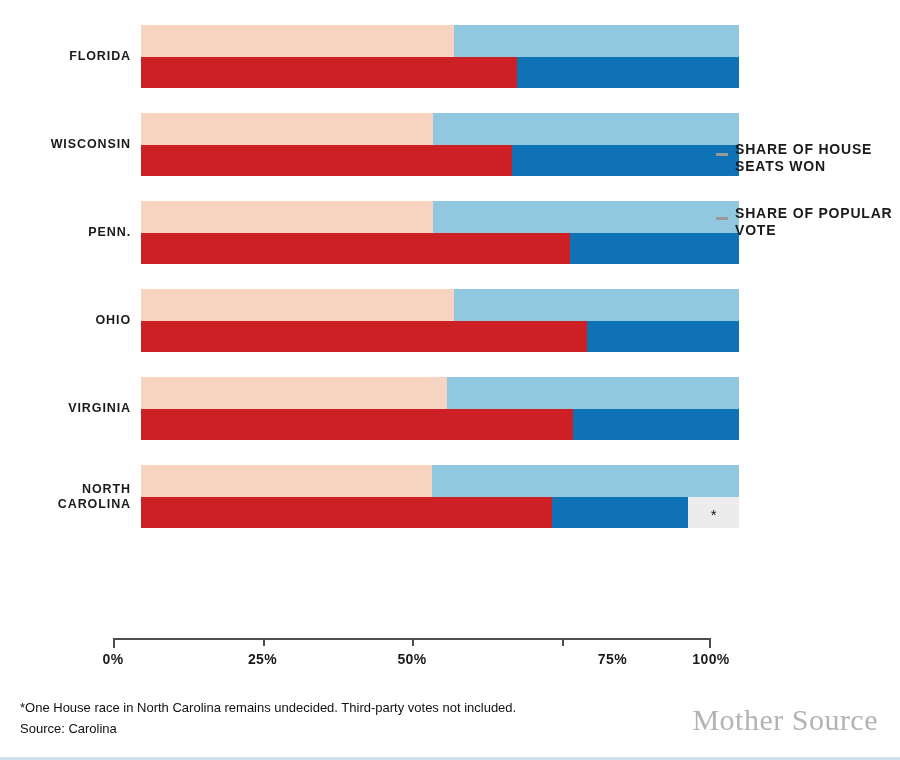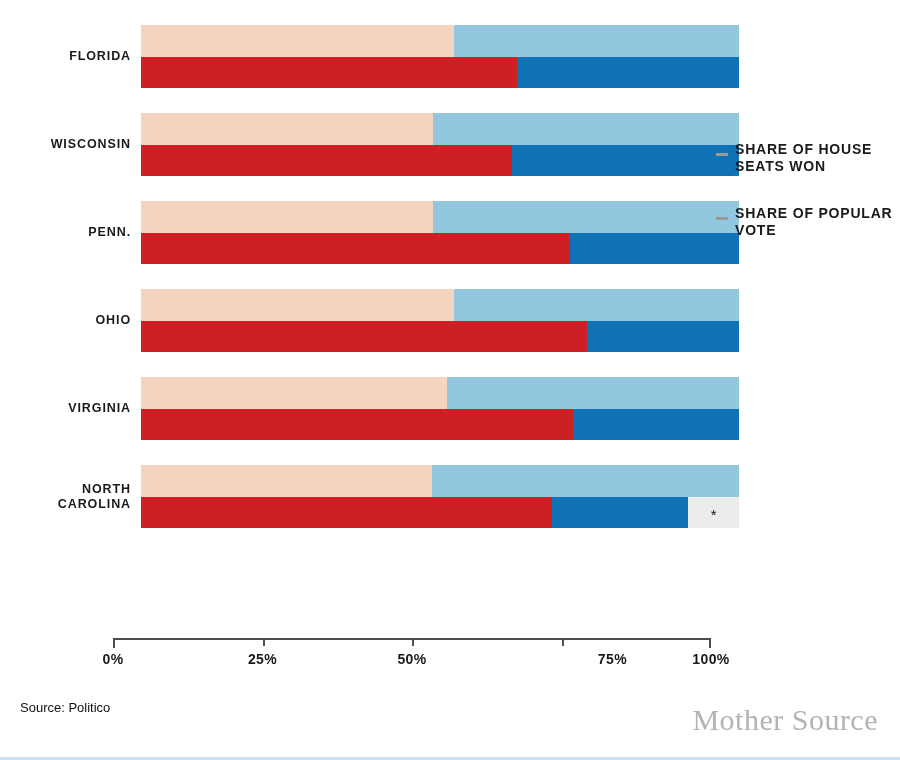--- a/index.html
+++ b/index.html
@@ -307,19 +307,20 @@
       <div class="legend-item" style="top: 205px;">
         <div class="legend-dash"></div>
         <div class="legend-text">
           <div>SHARE OF POPULAR</div>
           <div>VOTE</div>
         </div>
       </div>
     </div>
 
   <div class="footnote">
-    <span class="footnote-line">Source: Politico</span>
+    <span class="footnote-line">*One House race in North Carolina remains undecided. Third-party votes not included.</span>
+    <span class="footnote-line">Source: Carolina</span>
   </div>
 
   <div class="brand">Mother Source</div>
 
   <div class="bottom-rule"></div>
 </div>
 
 </body></html>

